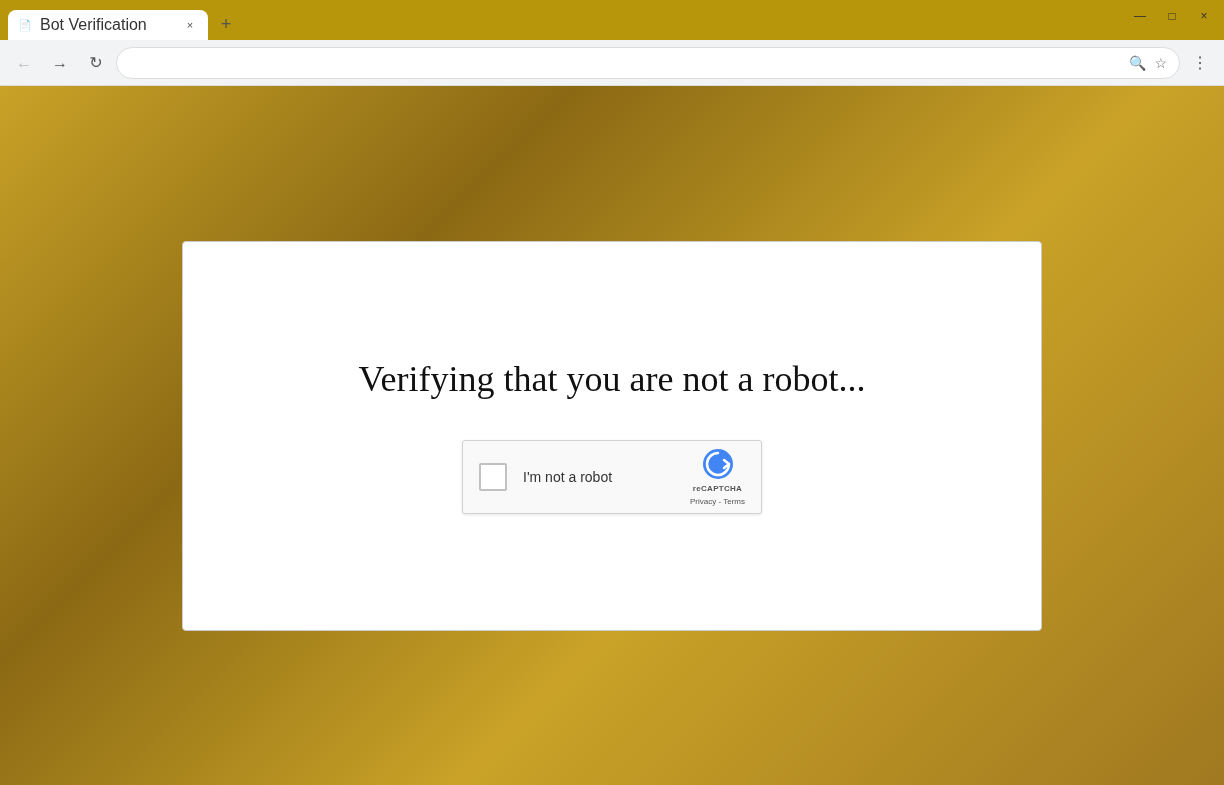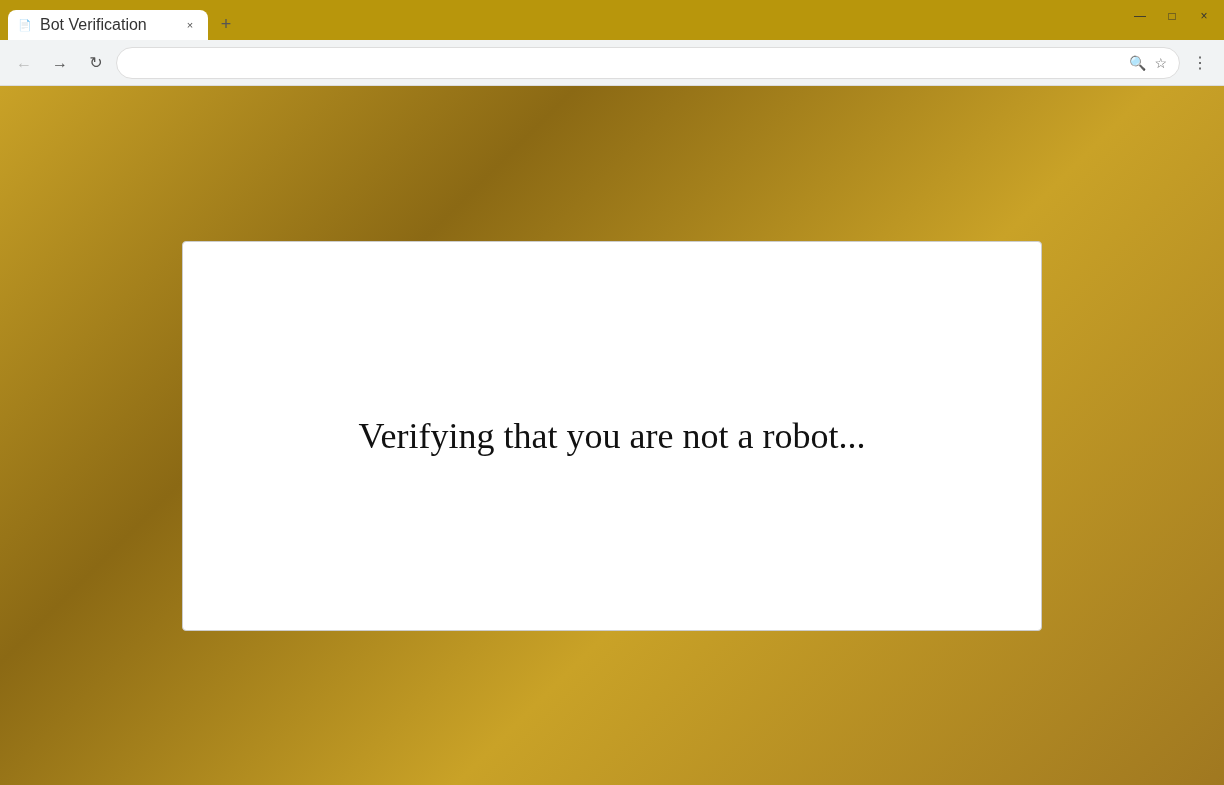--- a/index.html
+++ b/index.html
@@ -309,16 +309,32 @@
         <span class="address-icon">☆</span>
       </div>
     </div>
     <div class="menu-btn">⋮</div>
   </div>
 
   <div class="page-content">
     <div class="verification-card">
       <h1 class="verification-title">Verifying that you are not a robot...</h1>
 
+      <div class="recaptcha-widget">
+        <div class="captcha-checkbox"></div>
+        <span class="captcha-label">I'm not a robot</span>
+        <div class="captcha-branding">
+
+          <svg class="captcha-logo" viewBox="0 0 64 64" xmlns="http://www.w3.org/2000/svg">
+            <circle cx="32" cy="32" r="30" fill="#4285f4"></circle>
+            <path d="M32 10 C20 10, 10 20, 10 32 C10 44, 20 54, 32 54 C44 54, 54 44, 54 32" stroke="white" stroke-width="5" fill="none" stroke-linecap="round"></path>
+            <path d="M44 24 L54 32 L44 40" stroke="white" stroke-width="5" fill="none" stroke-linejoin="round" stroke-linecap="round"></path>
+          </svg>
+          <span class="captcha-name">reCAPTCHA</span>
+          <div class="captcha-links">
+            <span>Privacy</span><span> - </span><span>Terms</span>
+          </div>
+        </div>
+      </div>
     </div>
   </div>
 
 </div>
 
 </body></html>

